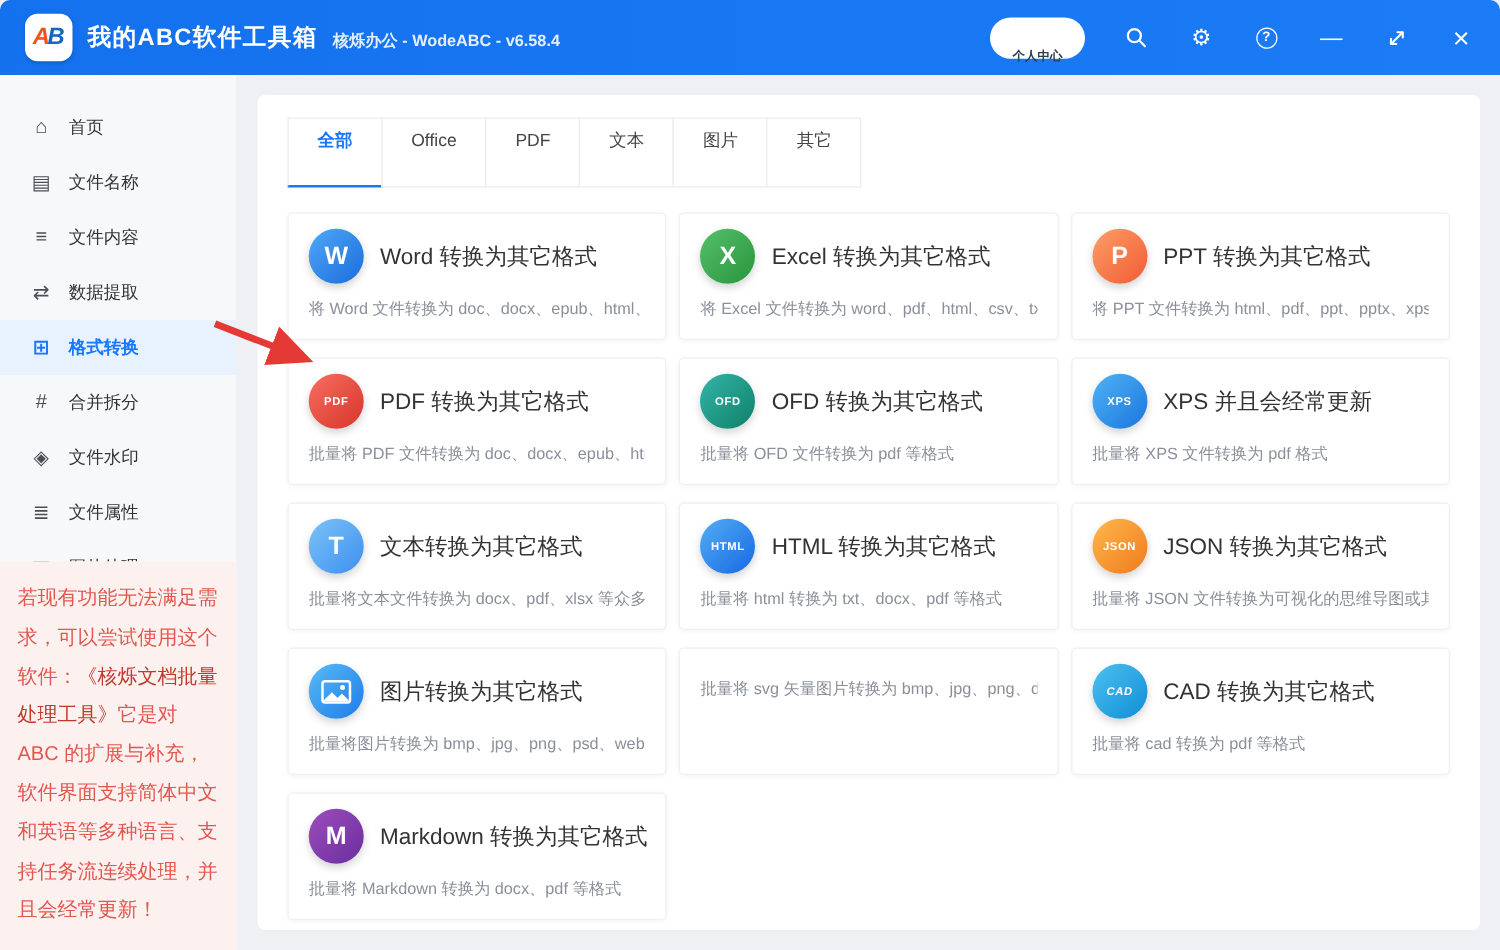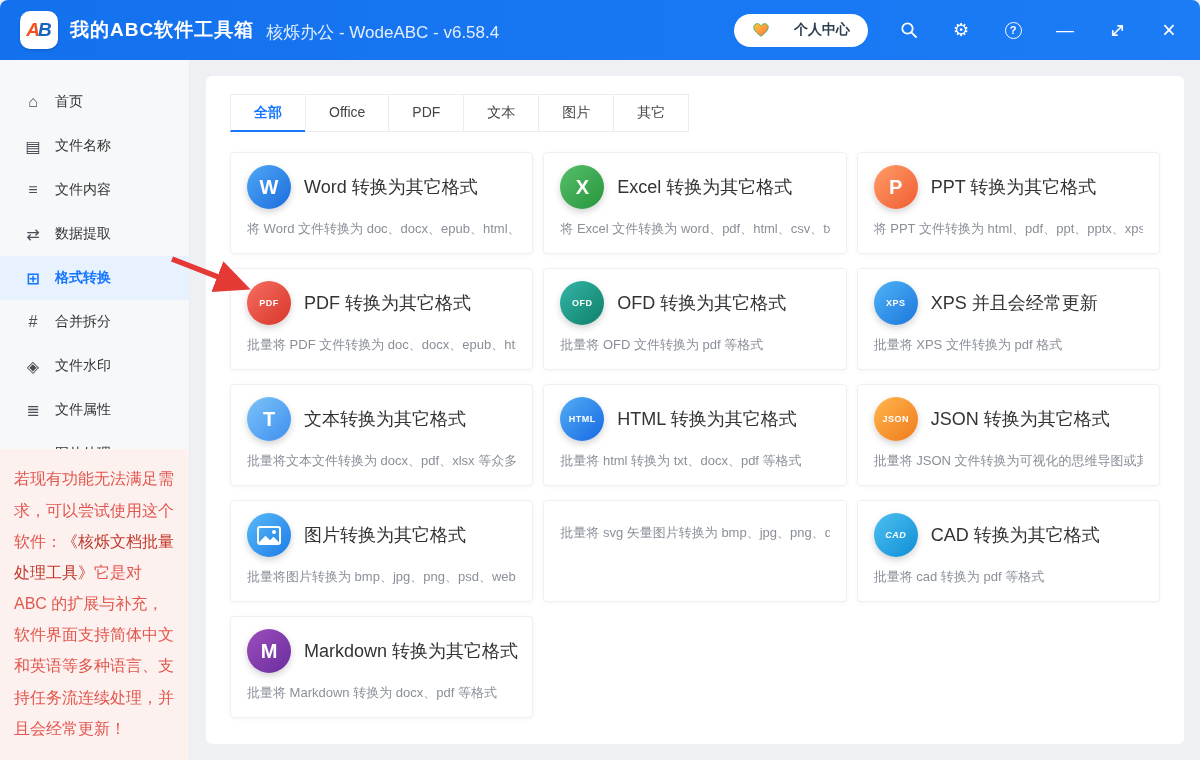--- a/index.html
+++ b/index.html
@@ -20,25 +20,25 @@
   }
   .logo {
     width:38px; height:38px; background:#fff; border-radius:10px;
     display:flex; align-items:center; justify-content:center;
     font-weight:bold; font-size:19px; font-style:italic; margin-right:12px;
     box-shadow:0 1px 3px rgba(0,0,0,.2);
   }
   .logo .la { color:#f4511e; }
   .logo .lb { color:#1565c0; margin-left:-2px; }
   .app-title { font-size:19px; font-weight:bold; letter-spacing:1px; }
-  .app-sub { font-size:17px; color:rgba(255,255,255,.88); margin-left:12px; margin-top:5px; }
+  .app-sub { font-size:13px; color:rgba(255,255,255,.88); margin-left:12px; margin-top:5px;font-weight:bold; }
   .tb-right { margin-left:auto; display:flex; align-items:center; gap:30px; }
   .user-pill {
     background:#fff; border-radius:17px; height:33px; display:flex; align-items:center;
-    gap:24px; padding:0 18px; color:#2c3e50; font-size:14px; font-weight:bold; cursor:pointer;
+    gap:24px; padding:0 18px; color:#2c3e50; font-size:10px; font-weight:bold; cursor:pointer;flex-direction:column;
   }
   .tb-icon {
     color:#fff; font-size:18px; width:22px; height:22px; text-align:center; line-height:22px;
     cursor:pointer; display:flex; align-items:center; justify-content:center;
   }
   .help-ring {
     width:17px; height:17px; border:1.5px solid #fff; border-radius:50%;
     font-size:11px; font-weight:bold; display:flex; align-items:center; justify-content:center;
   }
   .close-x { font-size:23px; font-weight:normal; }
@@ -62,21 +62,21 @@
   .promo-link { color:#c0392b; cursor:pointer; }
 
   
   .main { position:absolute; left:190px; top:60px; right:0; bottom:0; padding:16px; }
   .panel {
     background:#fff; border-radius:6px; height:100%; padding:18px 24px;
     position:relative; overflow:hidden;
   }
   .tabs { display:flex; margin-bottom:20px; }
   .tab {
-    height:38px; line-height:35px; padding:0 23px; font-size:14px; color:#444;
+    height:56px; line-height:35px; padding:0 23px; font-size:14px; color:#444;
     border:1px solid #ececec; margin-right:-1px; background:#fff; cursor:pointer; text-align:left;
   }
   .tab.active { color:#1677ff; font-weight:bold; border-bottom:2px solid #1677ff; }
 
   .grid { display:grid; grid-template-columns:repeat(3,1fr); gap:14px 10px; }
   .card {
     border:1px solid #f0f0f2; border-radius:4px; padding:12px 16px; height:102px;
     background:#fff; box-shadow:0 1px 4px rgba(0,0,0,.04); cursor:pointer; overflow:hidden;
   }
   .card-top { display:flex; align-items:center; gap:13px; }

